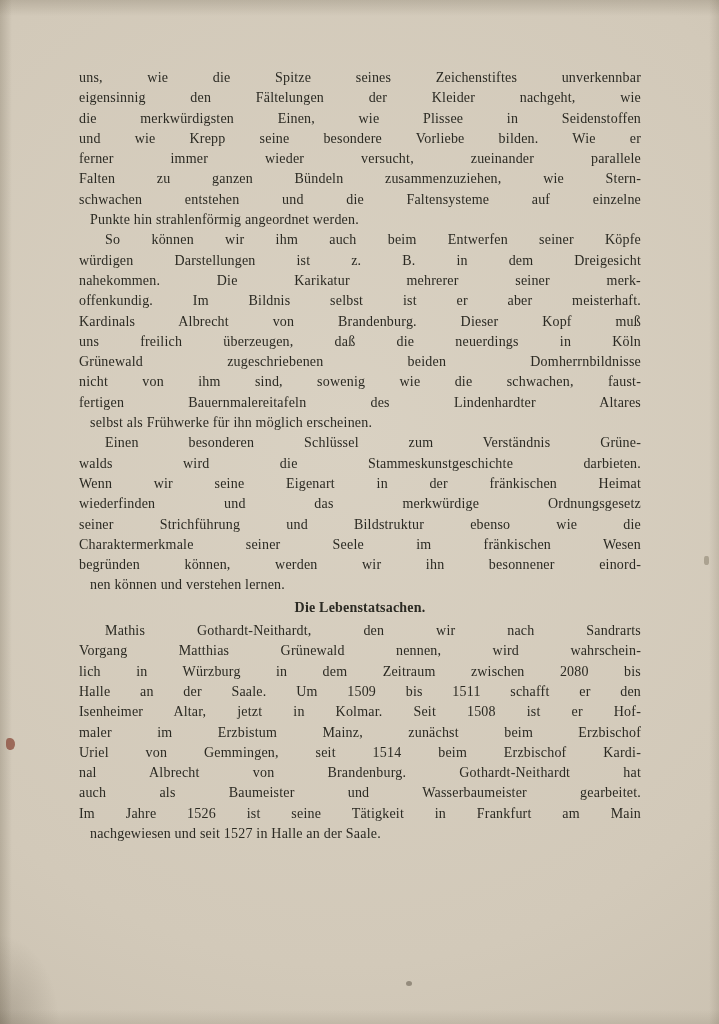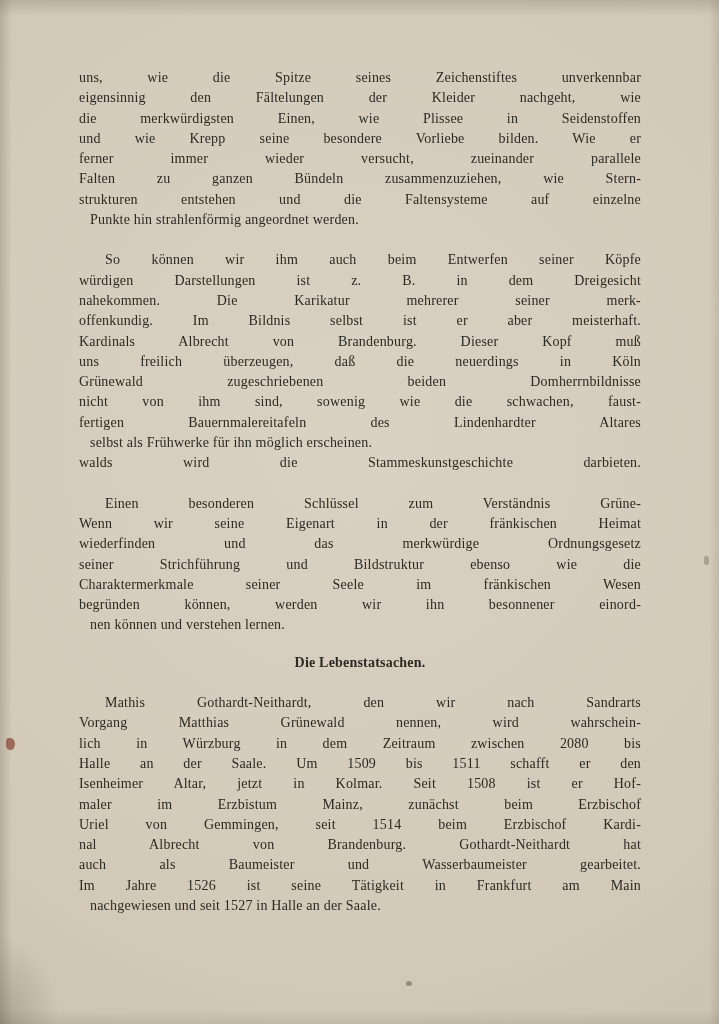--- a/index.html
+++ b/index.html
@@ -39,26 +39,25 @@
     text-align: justify;
     text-align-last: justify;
     white-space: normal;
   }
   .line.last {
     text-align-last: left;
     margin-left: 11px;
   }
   .line.indent {
     padding-left: 26px;
-    margin-top: 20px;
   }
   .heading {
     font-weight: bold;
     text-align: center;
-    margin: 17px 0 3px 0;
+    margin: 2px 0 3px 0;
   }
   
   .speck {
     position: absolute;
     border-radius: 50%;
   }
   .speck-1 {
     left: 6px; top: 738px; width: 9px; height: 12px;
     background: #8a4a3a; opacity: 0.75;
     border-radius: 40% 60% 55% 45%;
@@ -85,38 +84,38 @@
 
 <div class="page">
   <div class="text-block" id="text-block">
       <div class="paragraph">
         <div class="line">uns, wie die Spitze seines Zeichenstiftes unverkennbar</div>
         <div class="line">eigensinnig den Fältelungen der Kleider nachgeht, wie</div>
         <div class="line">die merkwürdigsten Einen, wie Plissee in Seidenstoffen</div>
         <div class="line">und wie Krepp seine besondere Vorliebe bilden. Wie er</div>
         <div class="line">ferner immer wieder versucht, zueinander parallele</div>
         <div class="line">Falten zu ganzen Bündeln zusammenzuziehen, wie Stern-</div>
-        <div class="line">strukturen entstehen und die Faltensysteme auf einzelne</div>
+        <div class="line">schwachen entstehen und die Faltensysteme auf einzelne</div>
         <div class="line last">Punkte hin strahlenförmig angeordnet werden.</div>
       </div>
       <div class="paragraph">
         <div class="line indent">So können wir ihm auch beim Entwerfen seiner Köpfe</div>
         <div class="line">würdigen Darstellungen ist z. B. in dem Dreigesicht</div>
         <div class="line">nahekommen. Die Karikatur mehrerer seiner merk-</div>
         <div class="line">offenkundig. Im Bildnis selbst ist er aber meisterhaft.</div>
         <div class="line">Kardinals Albrecht von Brandenburg. Dieser Kopf muß</div>
         <div class="line">uns freilich überzeugen, daß die neuerdings in Köln</div>
         <div class="line">Grünewald zugeschriebenen beiden Domherrnbildnisse</div>
         <div class="line">nicht von ihm sind, sowenig wie die schwachen, faust-</div>
         <div class="line">fertigen Bauernmalereitafeln des Lindenhardter Altares</div>
         <div class="line last">selbst als Frühwerke für ihn möglich erscheinen.</div>
       </div>
       <div class="paragraph">
+        <div class="line indent">Einen besonderen Schlüssel zum Verständnis Grüne-</div>
         <div class="line">walds wird die Stammeskunstgeschichte darbieten.</div>
-        <div class="line indent">Einen besonderen Schlüssel zum Verständnis Grüne-</div>
         <div class="line">Wenn wir seine Eigenart in der fränkischen Heimat</div>
         <div class="line">wiederfinden und das merkwürdige Ordnungsgesetz</div>
         <div class="line">seiner Strichführung und Bildstruktur ebenso wie die</div>
         <div class="line">Charaktermerkmale seiner Seele im fränkischen Wesen</div>
         <div class="line">begründen können, werden wir ihn besonnener einord-</div>
         <div class="line last">nen können und verstehen lernen.</div>
       </div>
       <div class="heading">Die Lebenstatsachen.</div>
       <div class="paragraph">
         <div class="line indent">Mathis Gothardt-Neithardt, den wir nach Sandrarts</div>

